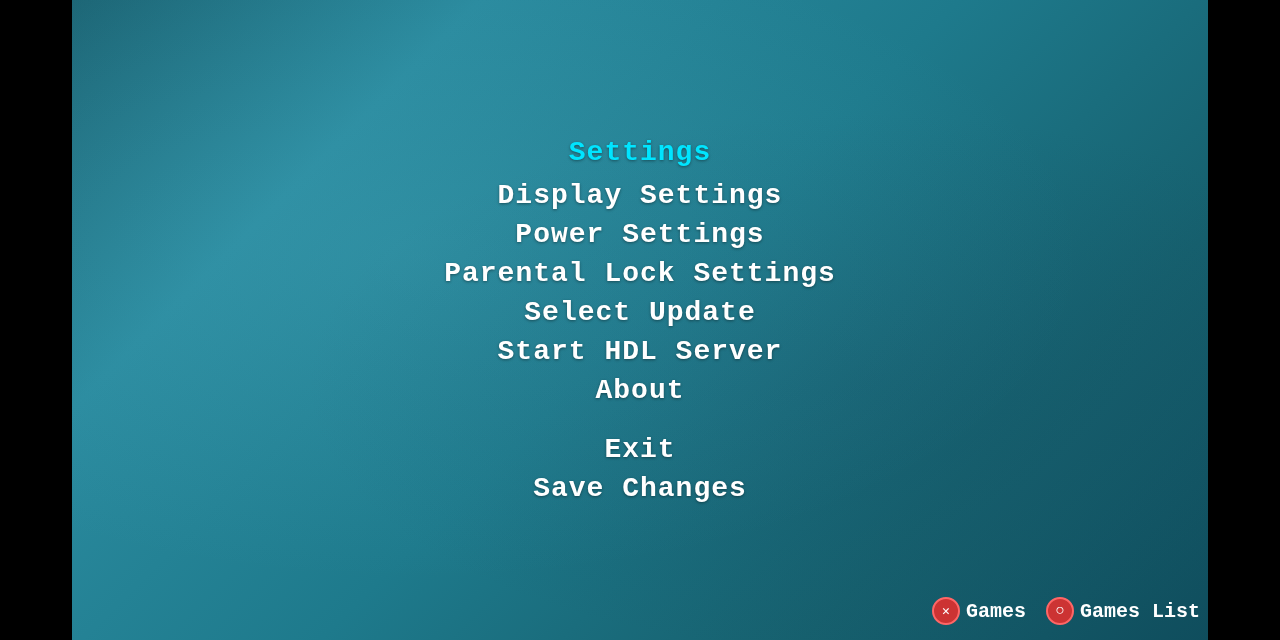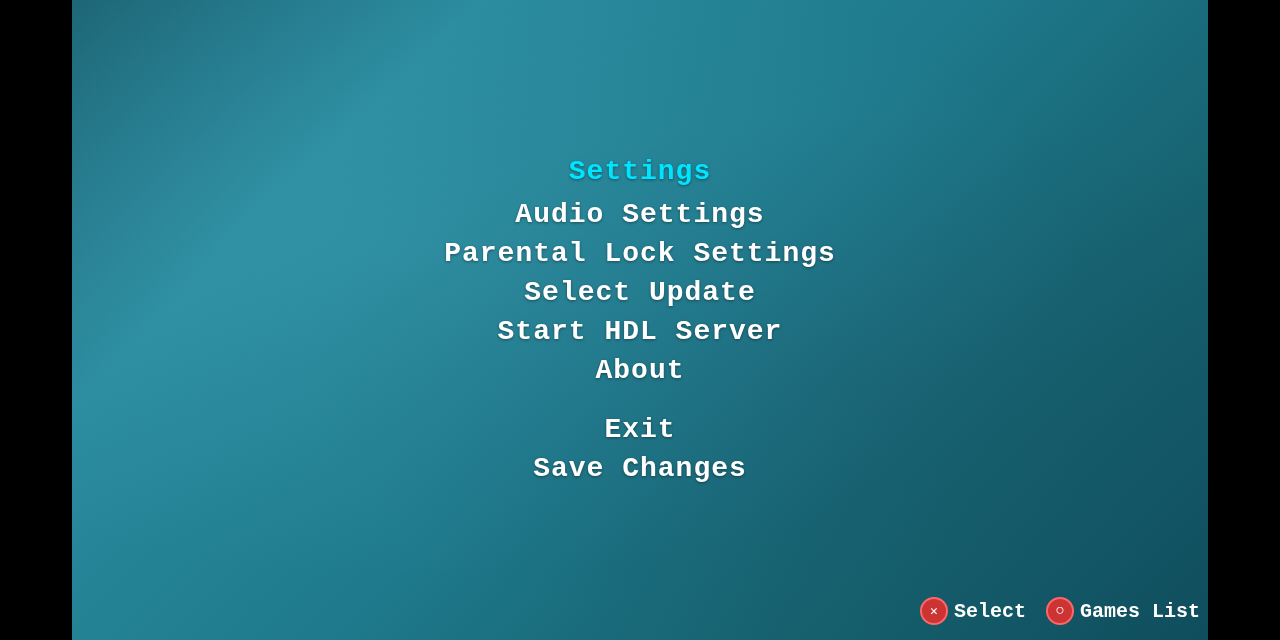--- a/index.html
+++ b/index.html
@@ -146,35 +146,36 @@
 </head>
 <body>
 
 <div id="screen">
   <div id="left-bar"></div>
   <div id="right-bar"></div>
 
   <div id="menu-container">
     <div class="menu-item title">Settings</div>
 
-    <div class="menu-item">Audio  Settings</div>
+    <div class="menu-item">Display  Settings</div>
+    <div class="menu-item">Power  Settings</div>
     <div class="menu-item">Parental  Lock  Settings</div>
     <div class="menu-item">Select  Update</div>
     <div class="menu-item">Start  HDL  Server</div>
     <div class="menu-item">About</div>
 
     <div class="menu-spacer"></div>
 
     <div class="menu-item">Exit</div>
     <div class="menu-item">Save  Changes</div>
   </div>
 
   <div id="bottom-controls">
     <div class="control-item">
       <div class="control-btn btn-x"></div>
-      <span>Select</span>
+      <span>Games</span>
     </div>
     <div class="control-item">
       <div class="control-btn btn-circle"></div>
       <span>Games List</span>
     </div>
   </div>
 </div>
 
 </body></html>

